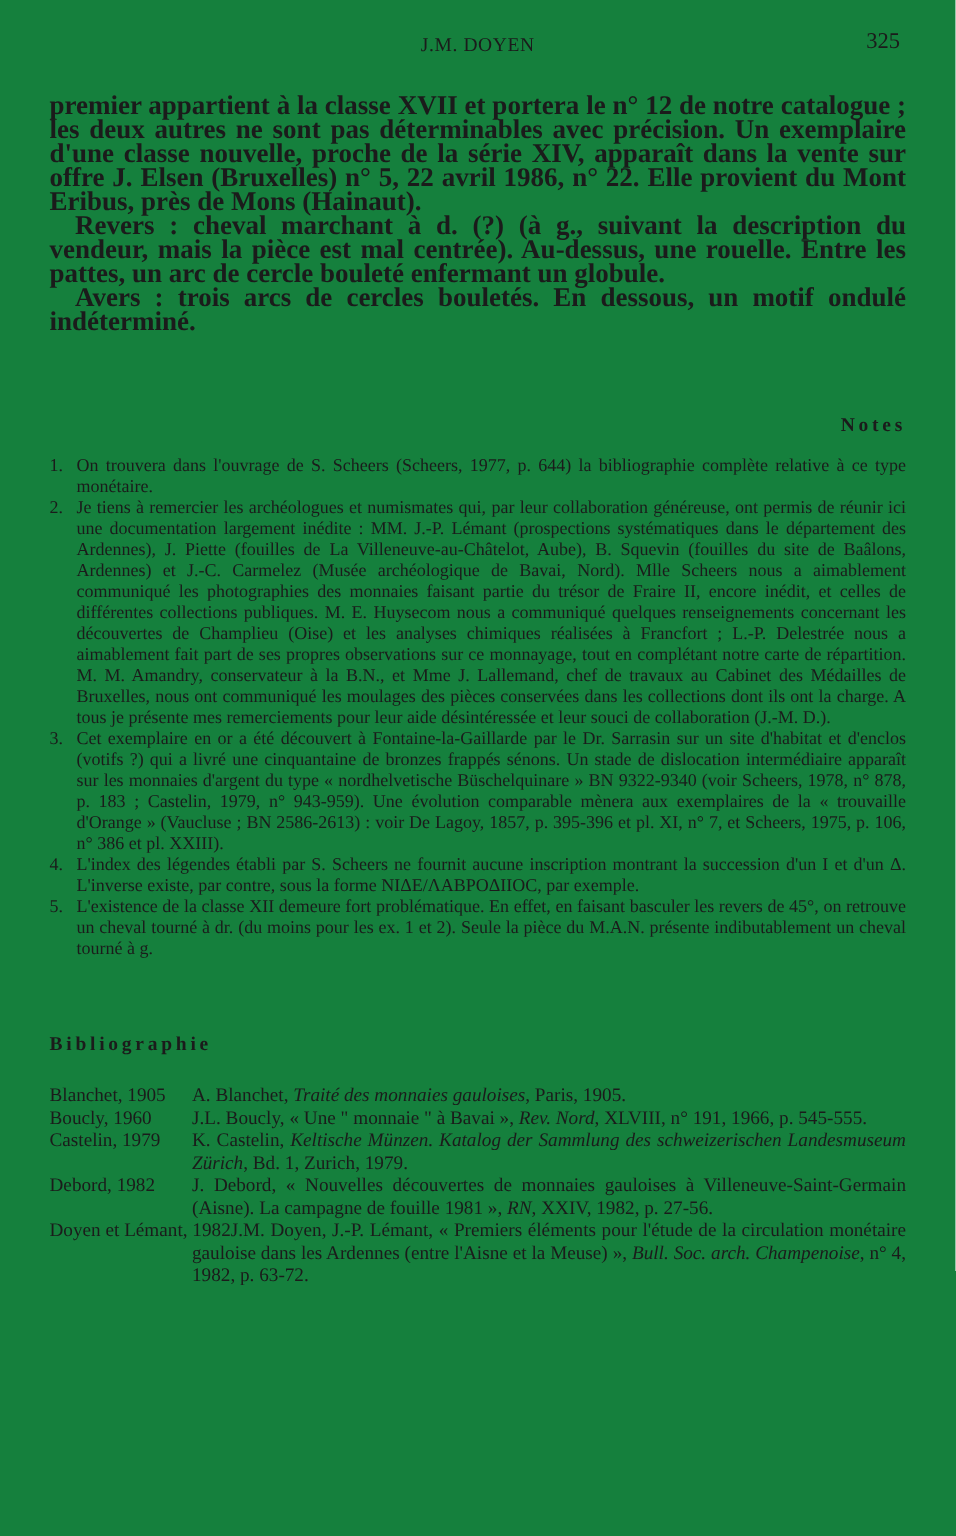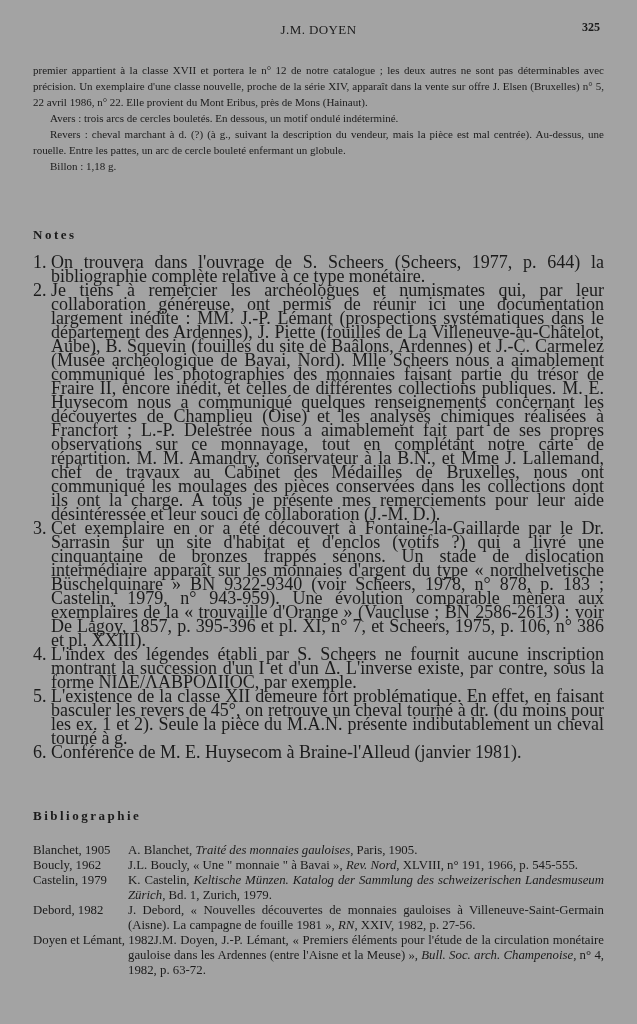--- a/index.html
+++ b/index.html
@@ -1,56 +1,55 @@
 <!DOCTYPE html>
 <html><head>
 <meta charset="utf-8">
 <style>
   html,body { margin:0; padding:0; background:#ffffff; }
   .page {
     position:relative;
     width:637px;
     height:1024px;
-    background:#a3a3a3;
+    background:#15803d;
     color:#1b1b1b;
     font-family:"Liberation Serif", serif;
     overflow:hidden;
   }
   .running-head {
     position:absolute;
     top:22px; left:0; right:0;
     text-align:center;
     font-size:13px;
     letter-spacing:0.4px;
   }
   .page-number {
     position:absolute;
     top:20px;
     right:37px;
-    font-size:12px;
-    font-weight:bold;
+    font-size:15px;
   }
   .content {
     position:absolute;
     top:62px;
     left:33px;
     width:571px;
   }
-  .body-block { font-size:11px; line-height:16px; text-align:justify; }
+  .body-block { font-size:18px; line-height:16px; text-align:justify;font-weight:bold; }
   .body-block p { margin:0; }
   .indent { text-indent:17px; }
 
   .section-heading {
     font-weight:bold;
     font-size:13px;
     letter-spacing:2.5px;
   }
-  .notes-heading { margin-top:53px; margin-bottom:12px; }
+  .notes-heading { margin-top:53px; margin-bottom:12px;text-align:right; }
 
-  .notes { font-size:18px; line-height:14px; }
+  .notes { font-size:12px; line-height:14px; }
   .note {
     padding-left:18px;
     text-indent:-18px;
     text-align:justify;
     margin:0;
   }
   .note-num { display:inline-block; width:18px; text-indent:0; }
 
   .bib-heading { margin-top:49px; margin-bottom:19px; }
   .bibliography { font-size:12.8px; line-height:15px; }
@@ -68,56 +67,52 @@
 
 <div class="page">
 
   <div class="running-head">J.M. DOYEN</div>
   <div class="page-number">325</div>
 
   <div class="content">
 
     <div class="body-block">
       <p>premier appartient à la classe XVII et portera le n° 12 de notre catalogue ; les deux autres ne sont pas déterminables avec précision. Un exemplaire d'une classe nouvelle, proche de la série XIV, apparaît dans la vente sur offre J. Elsen (Bruxelles) n° 5, 22 avril 1986, n° 22. Elle provient du Mont Eribus, près de Mons (Hainaut).</p>
+      <p class="indent">Revers : cheval marchant à d. (?) (à g., suivant la description du vendeur, mais la pièce est mal centrée). Au-dessus, une rouelle. Entre les pattes, un arc de cercle bouleté enfermant un globule.</p>
       <p class="indent">Avers : trois arcs de cercles bouletés. En dessous, un motif ondulé indéterminé.</p>
-      <p class="indent">Revers : cheval marchant à d. (?) (à g., suivant la description du vendeur, mais la pièce est mal centrée). Au-dessus, une rouelle. Entre les pattes, un arc de cercle bouleté enfermant un globule.</p>
-      <p class="indent">Billon : 1,18 g.</p>
     </div>
 
     <div class="section-heading notes-heading">Notes</div>
 
     <div class="notes">
       <p class="note">
         <span class="note-num">1.</span><span>On trouvera dans l'ouvrage de S. Scheers (Scheers, 1977, p. 644) la bibliographie complète relative à ce type monétaire.</span>
       </p>
       <p class="note">
         <span class="note-num">2.</span><span>Je tiens à remercier les archéologues et numismates qui, par leur collaboration généreuse, ont permis de réunir ici une documentation largement inédite : MM. J.-P. Lémant (prospections systématiques dans le département des Ardennes), J. Piette (fouilles de La Villeneuve-au-Châtelot, Aube), B. Squevin (fouilles du site de Baâlons, Ardennes) et J.-C. Carmelez (Musée archéologique de Bavai, Nord). Mlle Scheers nous a aimablement communiqué les photographies des monnaies faisant partie du trésor de Fraire II, encore inédit, et celles de différentes collections publiques. M. E. Huysecom nous a communiqué quelques renseignements concernant les découvertes de Champlieu (Oise) et les analyses chimiques réalisées à Francfort ; L.-P. Delestrée nous a aimablement fait part de ses propres observations sur ce monnayage, tout en complétant notre carte de répartition. M. M. Amandry, conservateur à la B.N., et Mme J. Lallemand, chef de travaux au Cabinet des Médailles de Bruxelles, nous ont communiqué les moulages des pièces conservées dans les collections dont ils ont la charge. A tous je présente mes remerciements pour leur aide désintéressée et leur souci de collaboration (J.-M. D.).</span>
       </p>
       <p class="note">
         <span class="note-num">3.</span><span>Cet exemplaire en or a été découvert à Fontaine-la-Gaillarde par le Dr. Sarrasin sur un site d'habitat et d'enclos (votifs ?) qui a livré une cinquantaine de bronzes frappés sénons. Un stade de dislocation intermédiaire apparaît sur les monnaies d'argent du type « nordhelvetische Büschelquinare » BN 9322-9340 (voir Scheers, 1978, n° 878, p. 183 ; Castelin, 1979, n° 943-959). Une évolution comparable mènera aux exemplaires de la « trouvaille d'Orange » (Vaucluse ; BN 2586-2613) : voir De Lagoy, 1857, p. 395-396 et pl. XI, n° 7, et Scheers, 1975, p. 106, n° 386 et pl. XXIII).</span>
       </p>
       <p class="note">
         <span class="note-num">4.</span><span>L'index des légendes établi par S. Scheers ne fournit aucune inscription montrant la succession d'un I et d'un Δ. L'inverse existe, par contre, sous la forme NIΔE/ΛABPOΔIIOC, par exemple.</span>
       </p>
       <p class="note">
         <span class="note-num">5.</span><span>L'existence de la classe XII demeure fort problématique. En effet, en faisant basculer les revers de 45°, on retrouve un cheval tourné à dr. (du moins pour les ex. 1 et 2). Seule la pièce du M.A.N. présente indibutablement un cheval tourné à g.</span>
       </p>
-      <p class="note">
-        <span class="note-num">6.</span><span>Conférence de M. E. Huysecom à Braine-l'Alleud (janvier 1981).</span>
-      </p>
     </div>
 
     <div class="section-heading bib-heading">Bibliographie</div>
 
     <div class="bibliography">
       <p class="bib-entry">
         <span class="bib-label">Blanchet, 1905</span><span>A. Blanchet, </span><span class="bib-italic">Traité des monnaies gauloises</span><span>, Paris, 1905.</span>
       </p>
       <p class="bib-entry">
-        <span class="bib-label">Boucly, 1962</span><span>J.L. Boucly, « Une " monnaie " à Bavai », </span><span class="bib-italic">Rev. Nord</span><span>, XLVIII, n° 191, 1966, p. 545-555.</span>
+        <span class="bib-label">Boucly, 1960</span><span>J.L. Boucly, « Une " monnaie " à Bavai », </span><span class="bib-italic">Rev. Nord</span><span>, XLVIII, n° 191, 1966, p. 545-555.</span>
       </p>
       <p class="bib-entry">
         <span class="bib-label">Castelin, 1979</span><span>K. Castelin, </span><span class="bib-italic">Keltische Münzen. Katalog der Sammlung des schweizerischen Landesmuseum Zürich</span><span>, Bd. 1, Zurich, 1979.</span>
       </p>
       <p class="bib-entry">
         <span class="bib-label">Debord, 1982</span><span>J. Debord, « Nouvelles découvertes de monnaies gauloises à Villeneuve-Saint-Germain (Aisne). La campagne de fouille 1981 », </span><span class="bib-italic">RN</span><span>, XXIV, 1982, p. 27-56.</span>
       </p>
       <p class="bib-entry">
         <span class="bib-label">Doyen et Lémant, 1982</span><span>J.M. Doyen, J.-P. Lémant, « Premiers éléments pour l'étude de la circulation monétaire gauloise dans les Ardennes (entre l'Aisne et la Meuse) », </span><span class="bib-italic">Bull. Soc. arch. Champenoise</span><span>, n° 4, 1982, p. 63-72.</span>
       </p>

